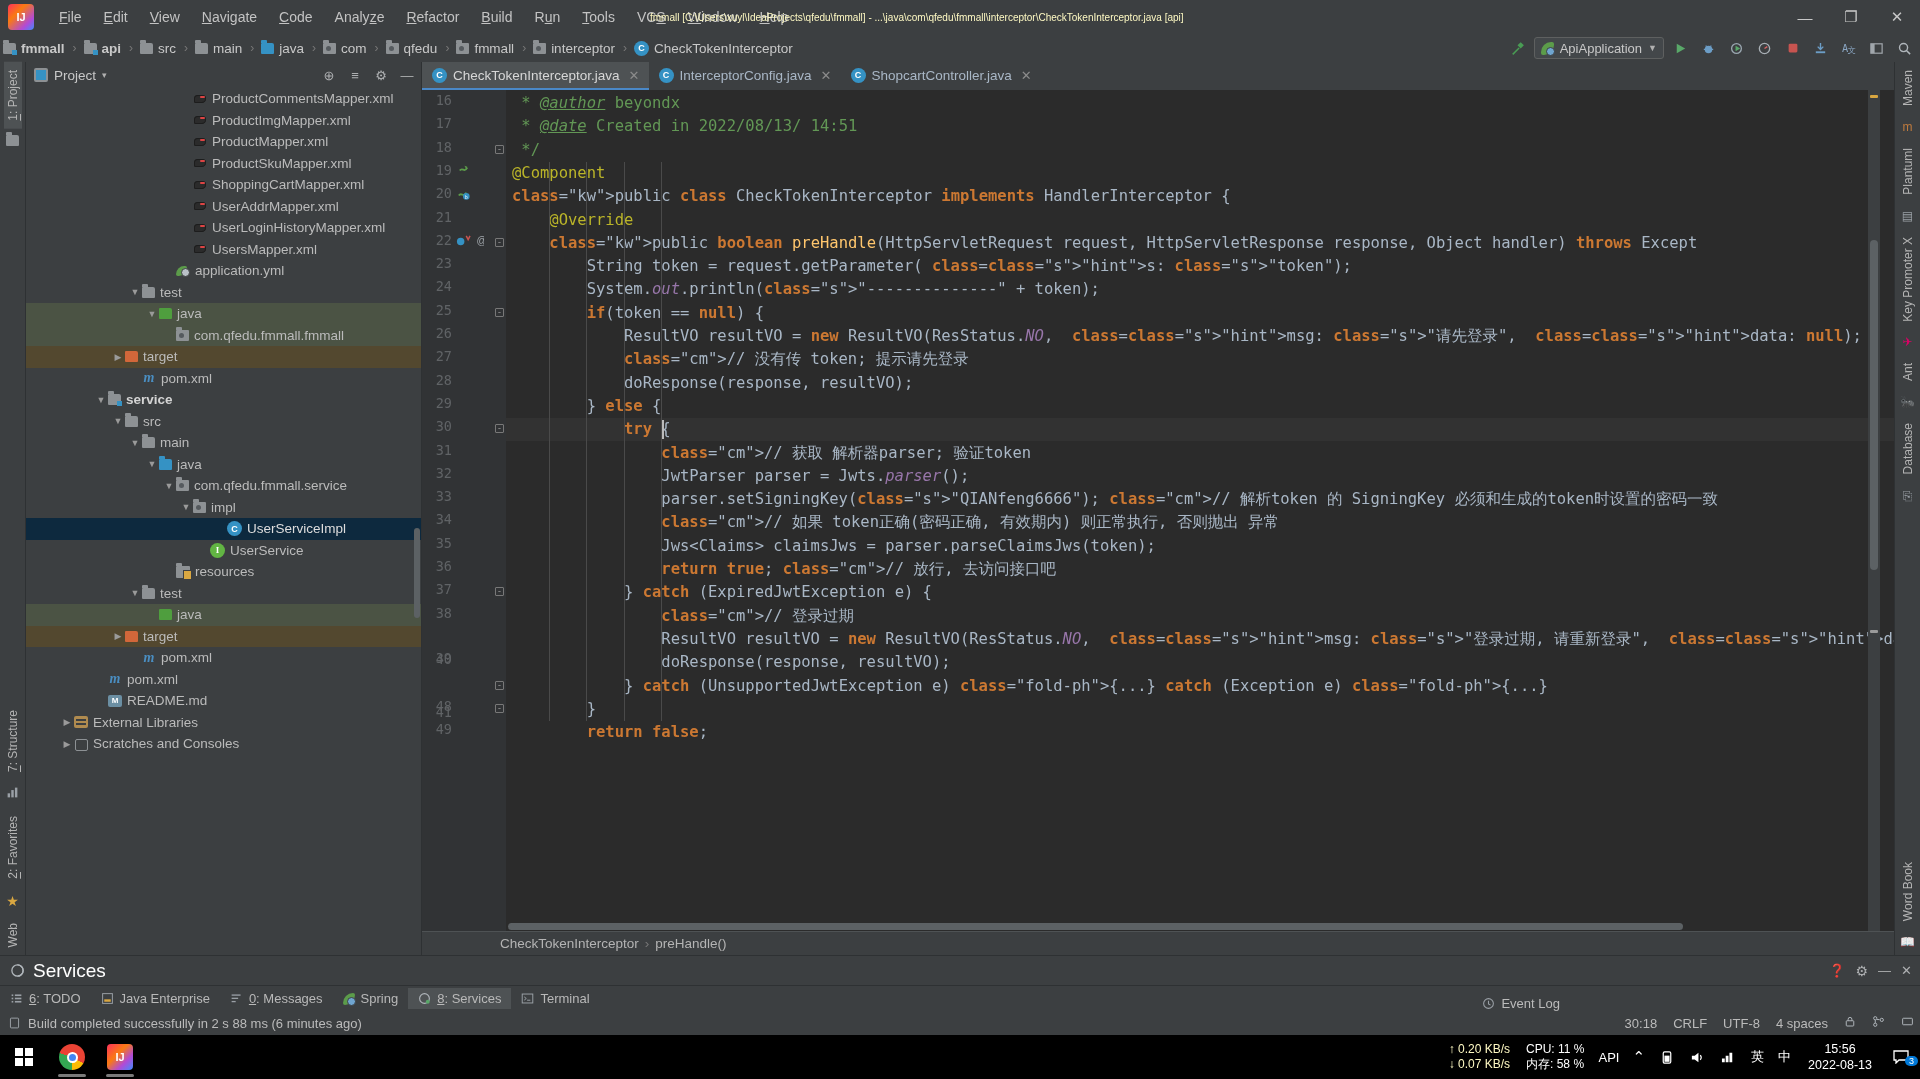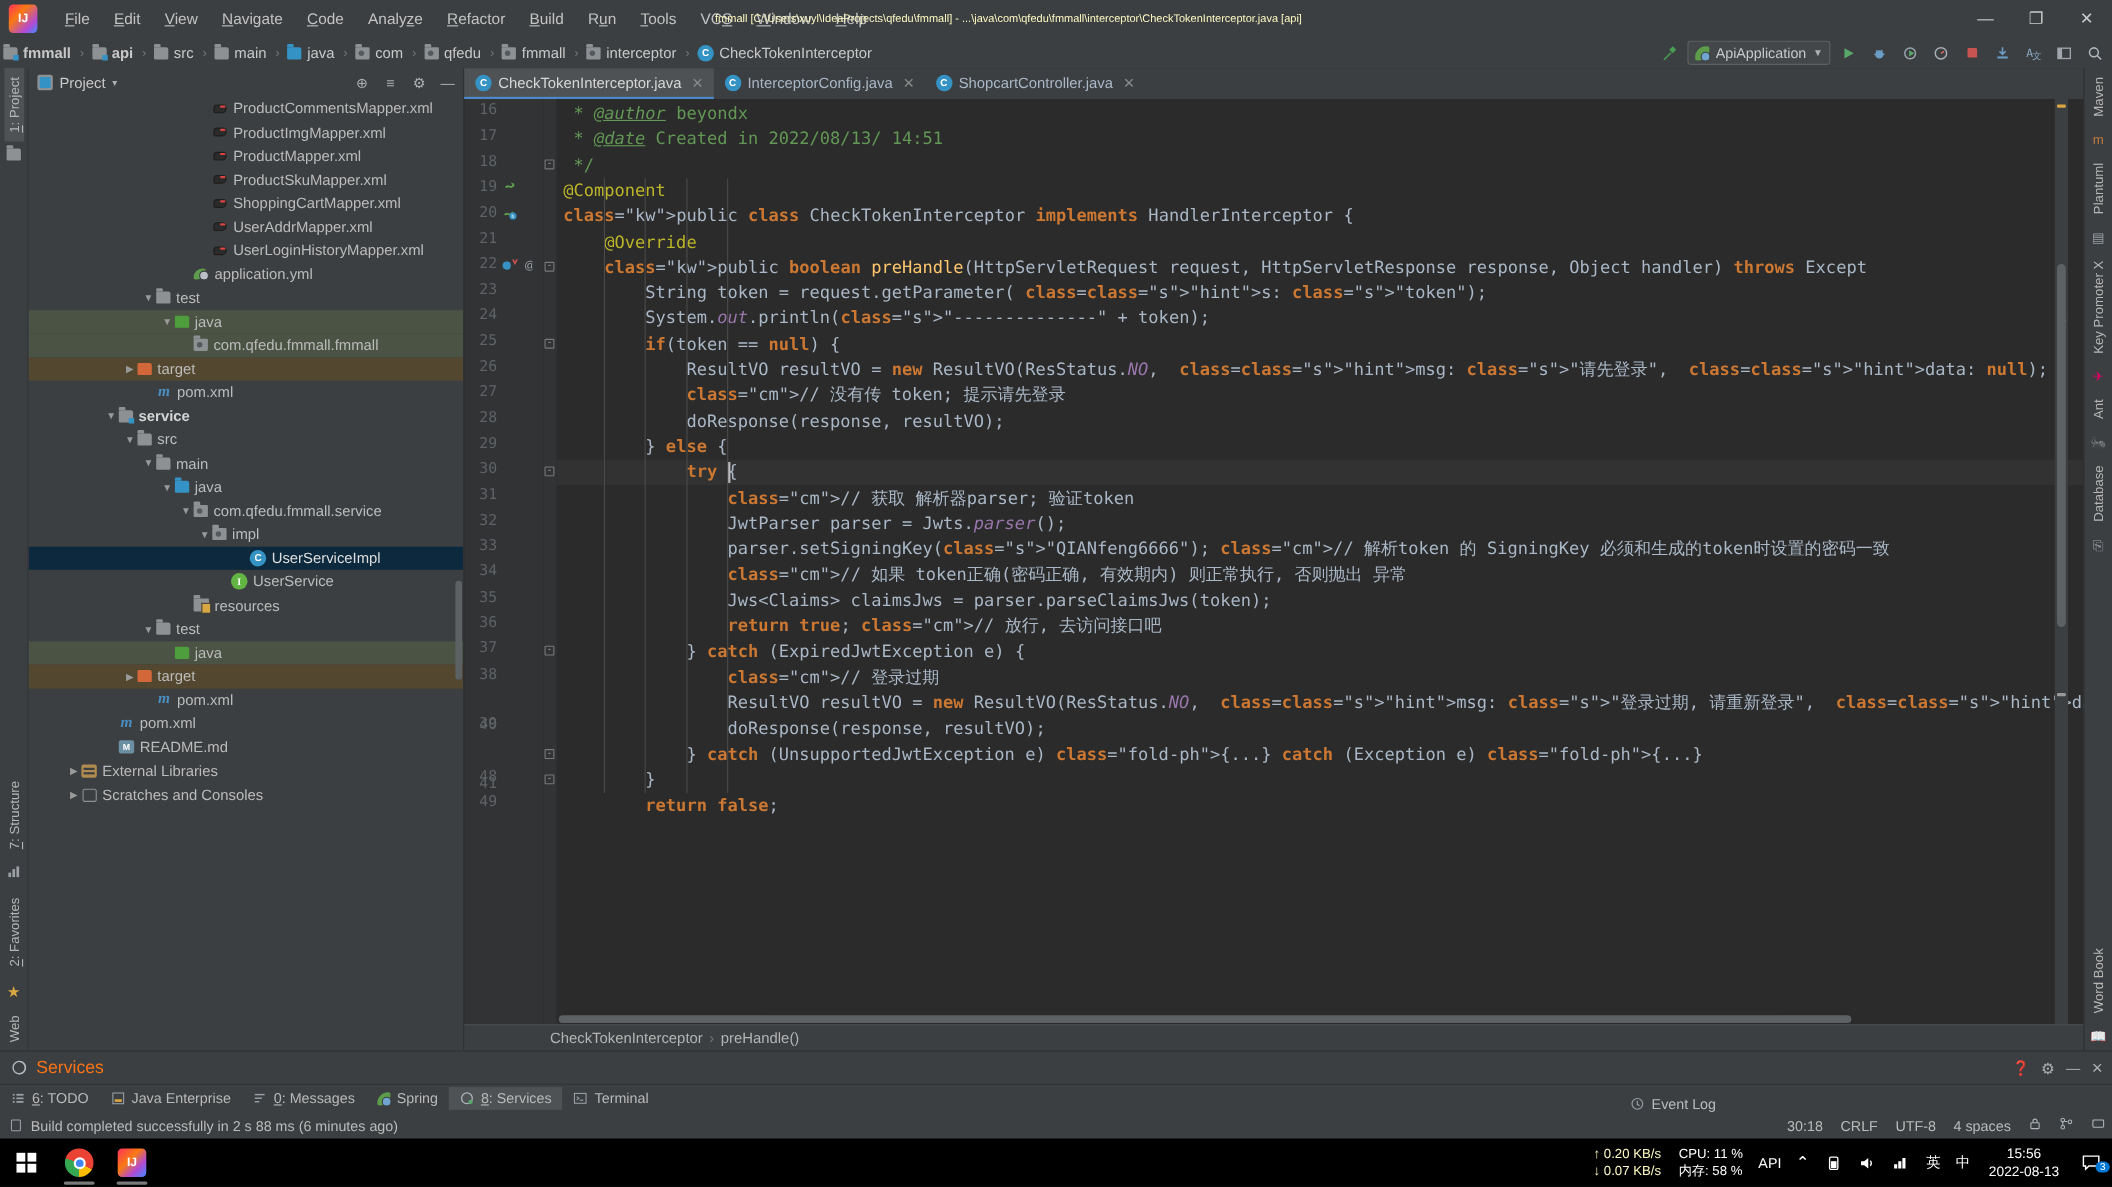--- a/index.html
+++ b/index.html
@@ -124,21 +124,21 @@
   .markerbar{ position:absolute; right:14px; top:0; bottom:0; width:12px; background:#3c3f41; }
   .mk{position:absolute;right:2px;width:8px;height:3px;border-radius:1px;}
   .vscroll{position:absolute;right:2px;width:8px;background:#5c6164;border-radius:4px;}
   .hscroll{position:absolute;left:86px;right:20px;bottom:1px;height:7px;}
   .hscroll i{position:absolute;left:0;height:7px;background:#5c6164;border-radius:4px;width:86%;display:block;}
   .breadcrumbbar{height:24px;background:#3c3f41;display:flex;align-items:center;padding-left:78px;gap:6px;flex:none;
       font-size:13.5px;color:#b4b4b4;border-top:1px solid #4e5254;}
 
   
   .services { height:30px; background:#3c3f41; display:flex; align-items:center; flex:none; border-top:1px solid #2e3133; position:relative;}
-  .services .stitle{display:flex;align-items:center;gap:8px;padding-left:10px;font-size:16px;color:#f97316;}
+  .services .stitle{display:flex;align-items:center;gap:8px;padding-left:10px;font-size:19px;color:#ffffff;}
   .sgear{position:absolute;right:8px;display:flex;align-items:center;gap:10px;color:#aeb0b2;}
   .toolwin { height:26px; background:#3c3f41; display:flex; align-items:center; flex:none; gap:0; border-top:1px solid #2e3133;}
   .twb { display:flex; align-items:center; gap:6px; padding:3px 10px; font-size:13px; color:#b9b9b9; white-space:nowrap;}
   .twb.active { background:#4e5254; }
   .twb u{text-decoration:underline;}
   .statusbar { height:24px; background:#3c3f41; display:flex; align-items:center; flex:none; position:relative; font-size:13px; color:#bbb;}
   .statusbar .msg{display:flex;align-items:center;gap:7px;padding-left:8px;}
   .statusbar .right{position:absolute;right:6px;display:flex;align-items:center;gap:16px;}
 
   
@@ -394,20 +394,28 @@
             </span>
             <span class="lab">UserAddrMapper.xml</span>
           </div>
           <div class="trow">
             <span style="width: 153px; flex: 0 0 auto;"></span>
             <span class="tw"></span>
             <span style="display: flex; align-items: center; flex: 0 0 auto;">
               <i class="xmlico"></i>
             </span>
             <span class="lab">UserLoginHistoryMapper.xml</span>
+          </div>
+          <div class="trow">
+            <span style="width: 153px; flex: 0 0 auto;"></span>
+            <span class="tw"></span>
+            <span style="display: flex; align-items: center; flex: 0 0 auto;">
+              <i class="xmlico"></i>
+            </span>
+            <span class="lab">UsersMapper.xml</span>
           </div>
           <div class="trow">
             <span style="width: 136px; flex: 0 0 auto;"></span>
             <span class="tw"></span>
             <span style="display: flex; align-items: center; flex: 0 0 auto;">
               <i class="ymlico"></i>
             </span>
             <span class="lab">application.yml</span>
           </div>
           <div class="trow">

